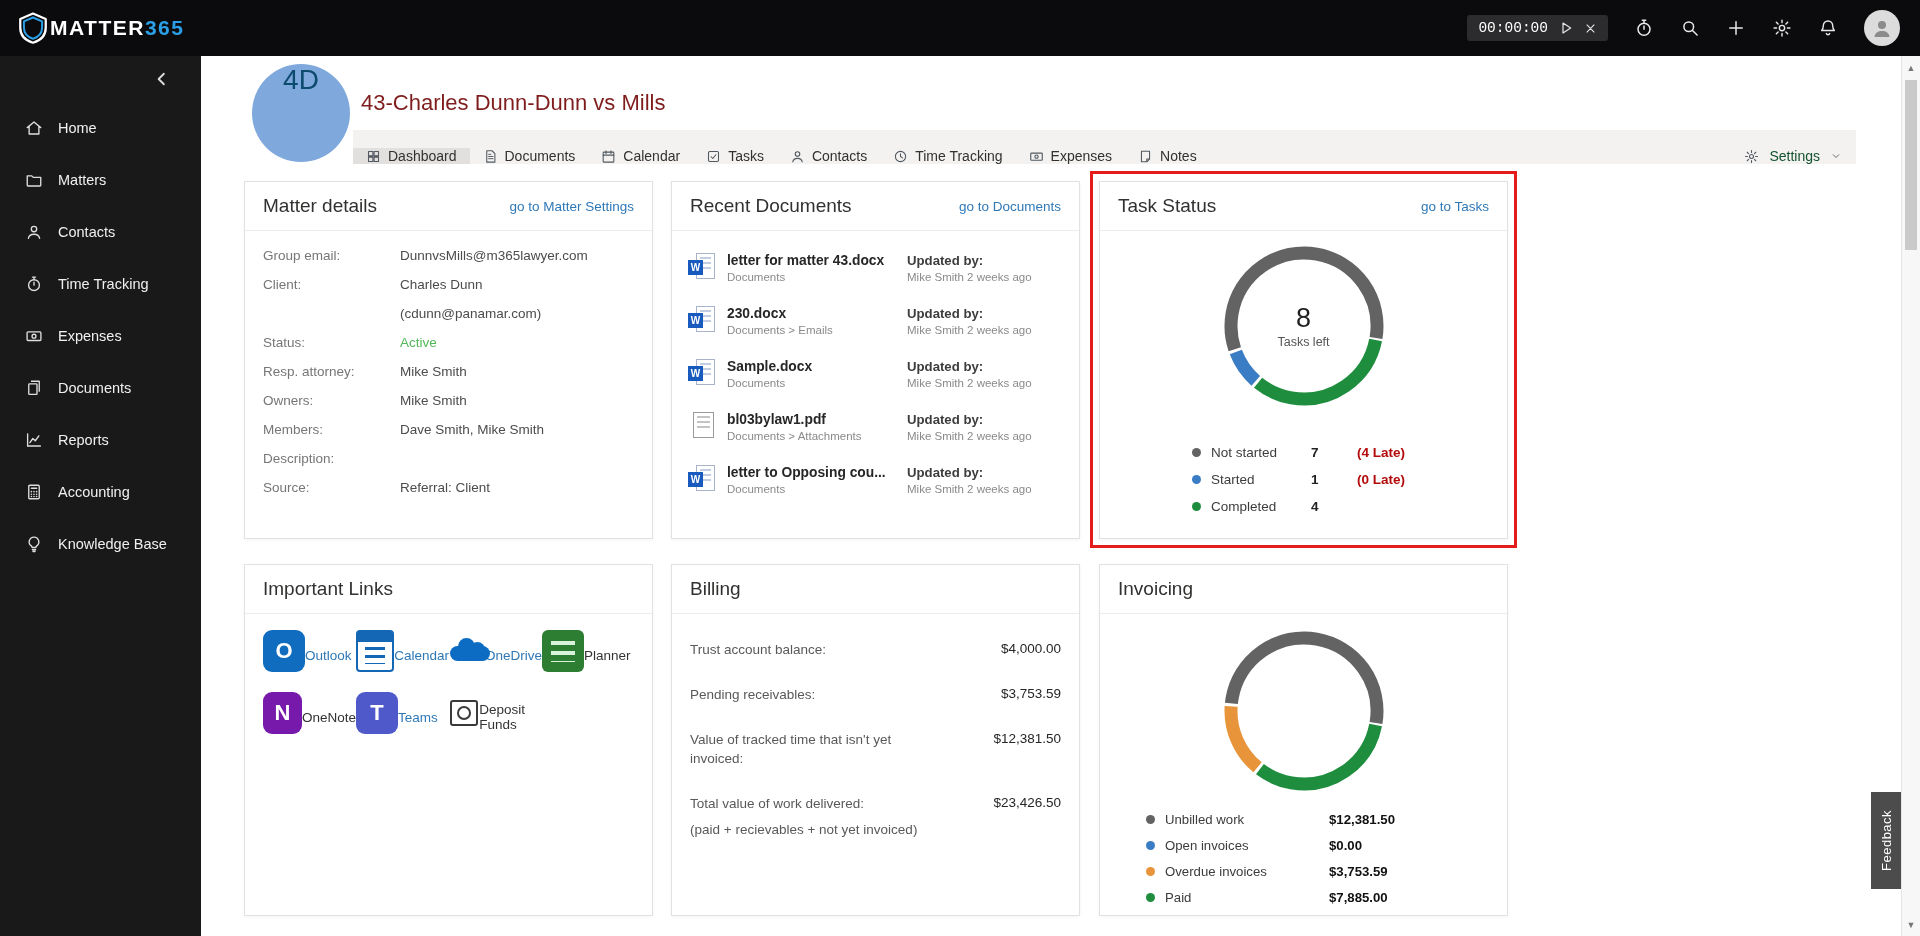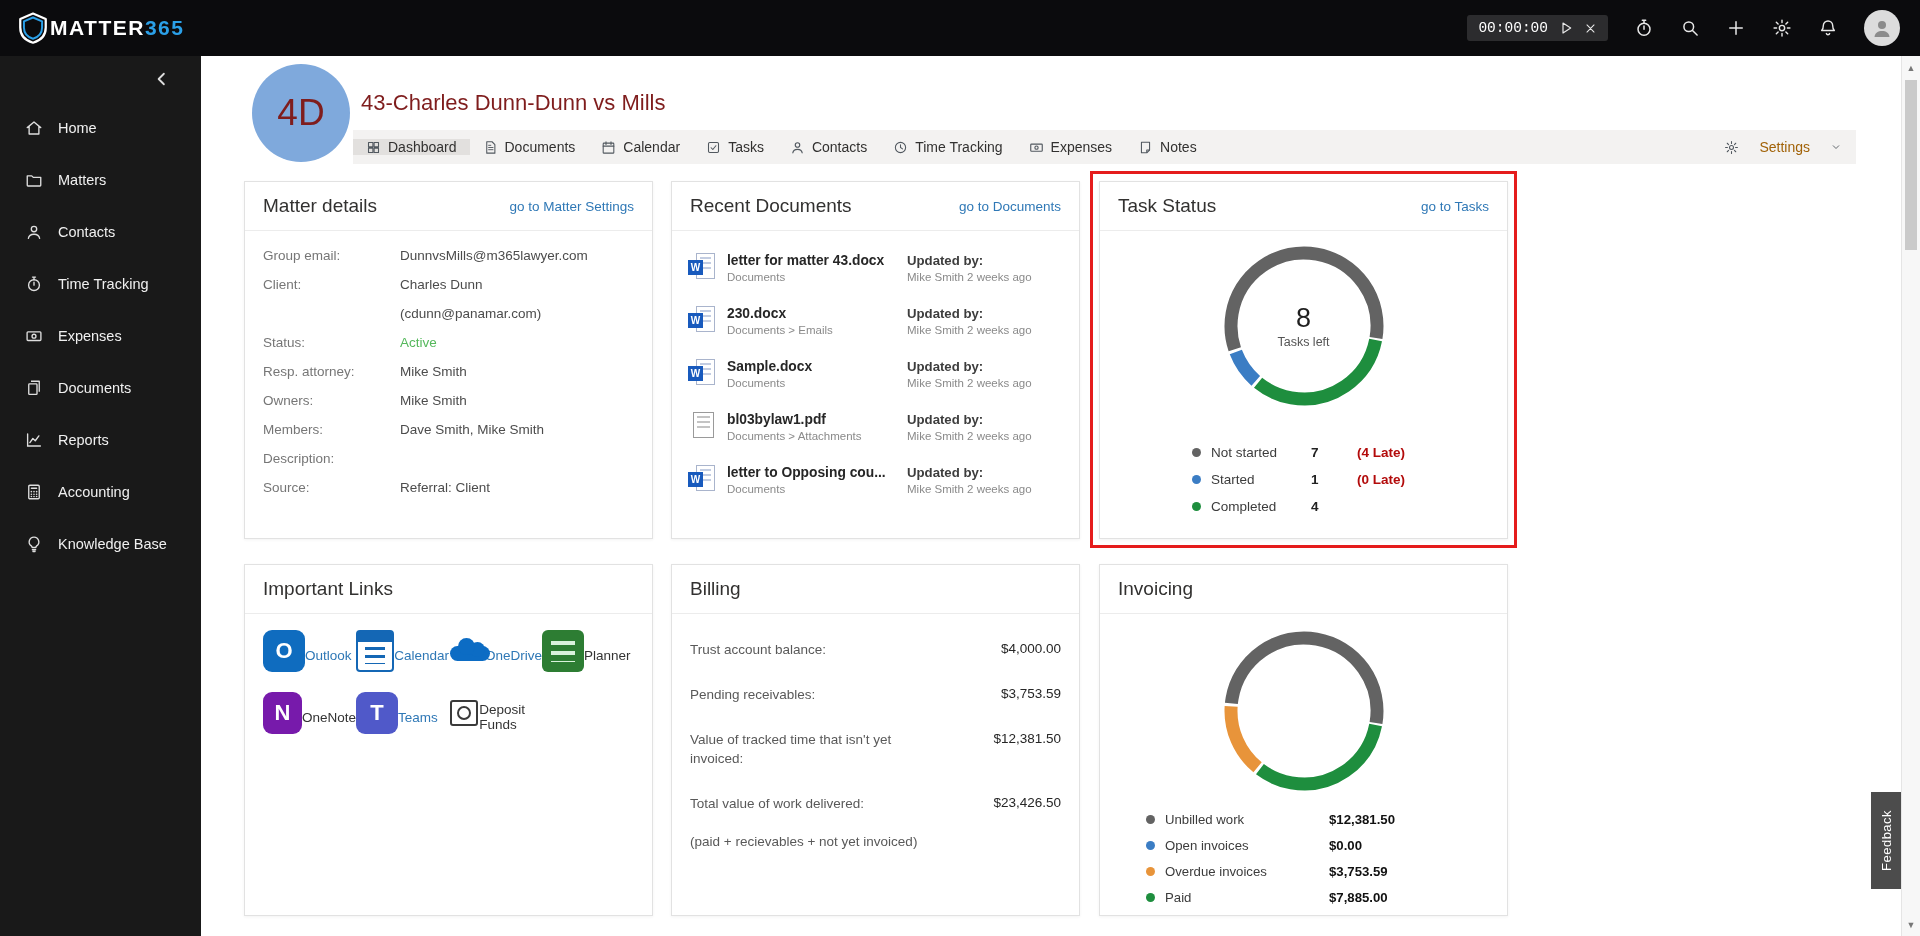--- a/index.html
+++ b/index.html
@@ -27,31 +27,31 @@
   .sidebar{position:absolute;left:0;top:56px;width:201px;height:880px;background:#191919}
   .sb-collapse{height:46px;display:flex;align-items:center;justify-content:flex-end;
     padding-right:30px;cursor:pointer}
   .sbi{width:18px;height:18px;color:#dedede;flex:none}
   .sb-item{height:52px;display:flex;align-items:center;gap:15px;padding-left:25px;cursor:pointer}
   .sb-label{font-size:14.5px;color:#f0f0f0}
 
   
   .main{position:absolute;left:201px;top:56px;width:1700px;height:880px;background:#fff;overflow:hidden}
   .matter-avatar{position:absolute;left:51px;top:8px;width:98px;height:98px;border-radius:50%;
-    background:#7fa9dc;color:#7f1d1d;font-size:37px;display:flex;align-items:center;justify-content:center}
+    background:#7fa9dc;color:#0c4a6e;font-size:28px;display:flex;justify-content:center}
   .matter-title{position:absolute;left:160px;top:34px;font-size:22px;font-weight:400;color:#7f1d1d}
   .tabbar{position:absolute;left:152px;top:74px;width:1503px;height:34px;background:#f3f2f1;
-    display:flex;align-items:center}
+    display:flex;align-items:flex-end}
   .tabs{display:flex}
   .tab{display:flex;align-items:center;gap:7px;padding:0 13px;font-size:14px;color:#323130;cursor:pointer;white-space:nowrap}
   .tab.active{background:#e2e0de}
   .tico{width:15px;height:15px;color:#51585f;flex:none}
   .chev{width:12px;height:12px}
-  .tab-settings{margin-left:auto;display:flex;align-items:center;gap:20px;padding:0 14px;
-    font-size:14px;color:#a16207;cursor:pointer}
+  .tab-settings{margin-left:auto;display:flex;align-items:center;gap:10px;padding:0 14px;
+    font-size:14px;color:#14532d;cursor:pointer}
 
   
   .card{position:absolute;background:#fff;border:1px solid #e2e2e2;box-shadow:0 1px 3px rgba(0,0,0,.05)}
   .card-h{height:49px;display:flex;align-items:center;padding:0 18px;border-bottom:1px solid #ececec}
   .card-title{font-size:19px;font-weight:400;color:#323130}
   .card-link{margin-left:auto;font-size:13.5px;color:#2f78b6;cursor:pointer;text-decoration:none}
   .card-md{left:43px;top:125px;width:409px;height:358px}
   .card-rd{left:470px;top:125px;width:409px;height:358px}
   .card-ts{left:898px;top:125px;width:409px;height:358px}
   .card-il{left:43px;top:508px;width:409px;height:352px}
@@ -132,21 +132,21 @@
     border-radius:50%;background:#0c6cc4;box-shadow:11px 3px 0 -1px #0c6cc4}
   .ico.deposit{background:transparent;border-radius:0}
   .ico.deposit::before{content:"";position:absolute;left:1px;top:8px;right:1px;bottom:8px;
     border:2.2px solid #3a3a3a;border-radius:3px}
   .ico.deposit::after{content:"";position:absolute;left:50%;top:50%;width:10px;height:10px;
     transform:translate(-50%,-50%);border:2.2px solid #3a3a3a;border-radius:50%}
 
   
   .bl-rows{padding:0 18px}
   .bl-row{display:flex;align-items:flex-start;margin-top:27px;font-size:13.5px}
-  .bl-row:last-child{margin-top:20px}
+  .bl-row:last-child{margin-top:8px}
   .bl-label{width:252px;color:#595959;line-height:1.35}
   .bl-value{margin-left:auto;color:#262626}
 
   
   .inv-legend{margin-top:10px}
   .inv-row{display:flex;align-items:center;height:26px;padding-left:46px;font-size:13.2px}
   .inv-name{width:164px;color:#3c3c3c}
   .inv-amt{font-weight:bold;color:#111}
 
   

